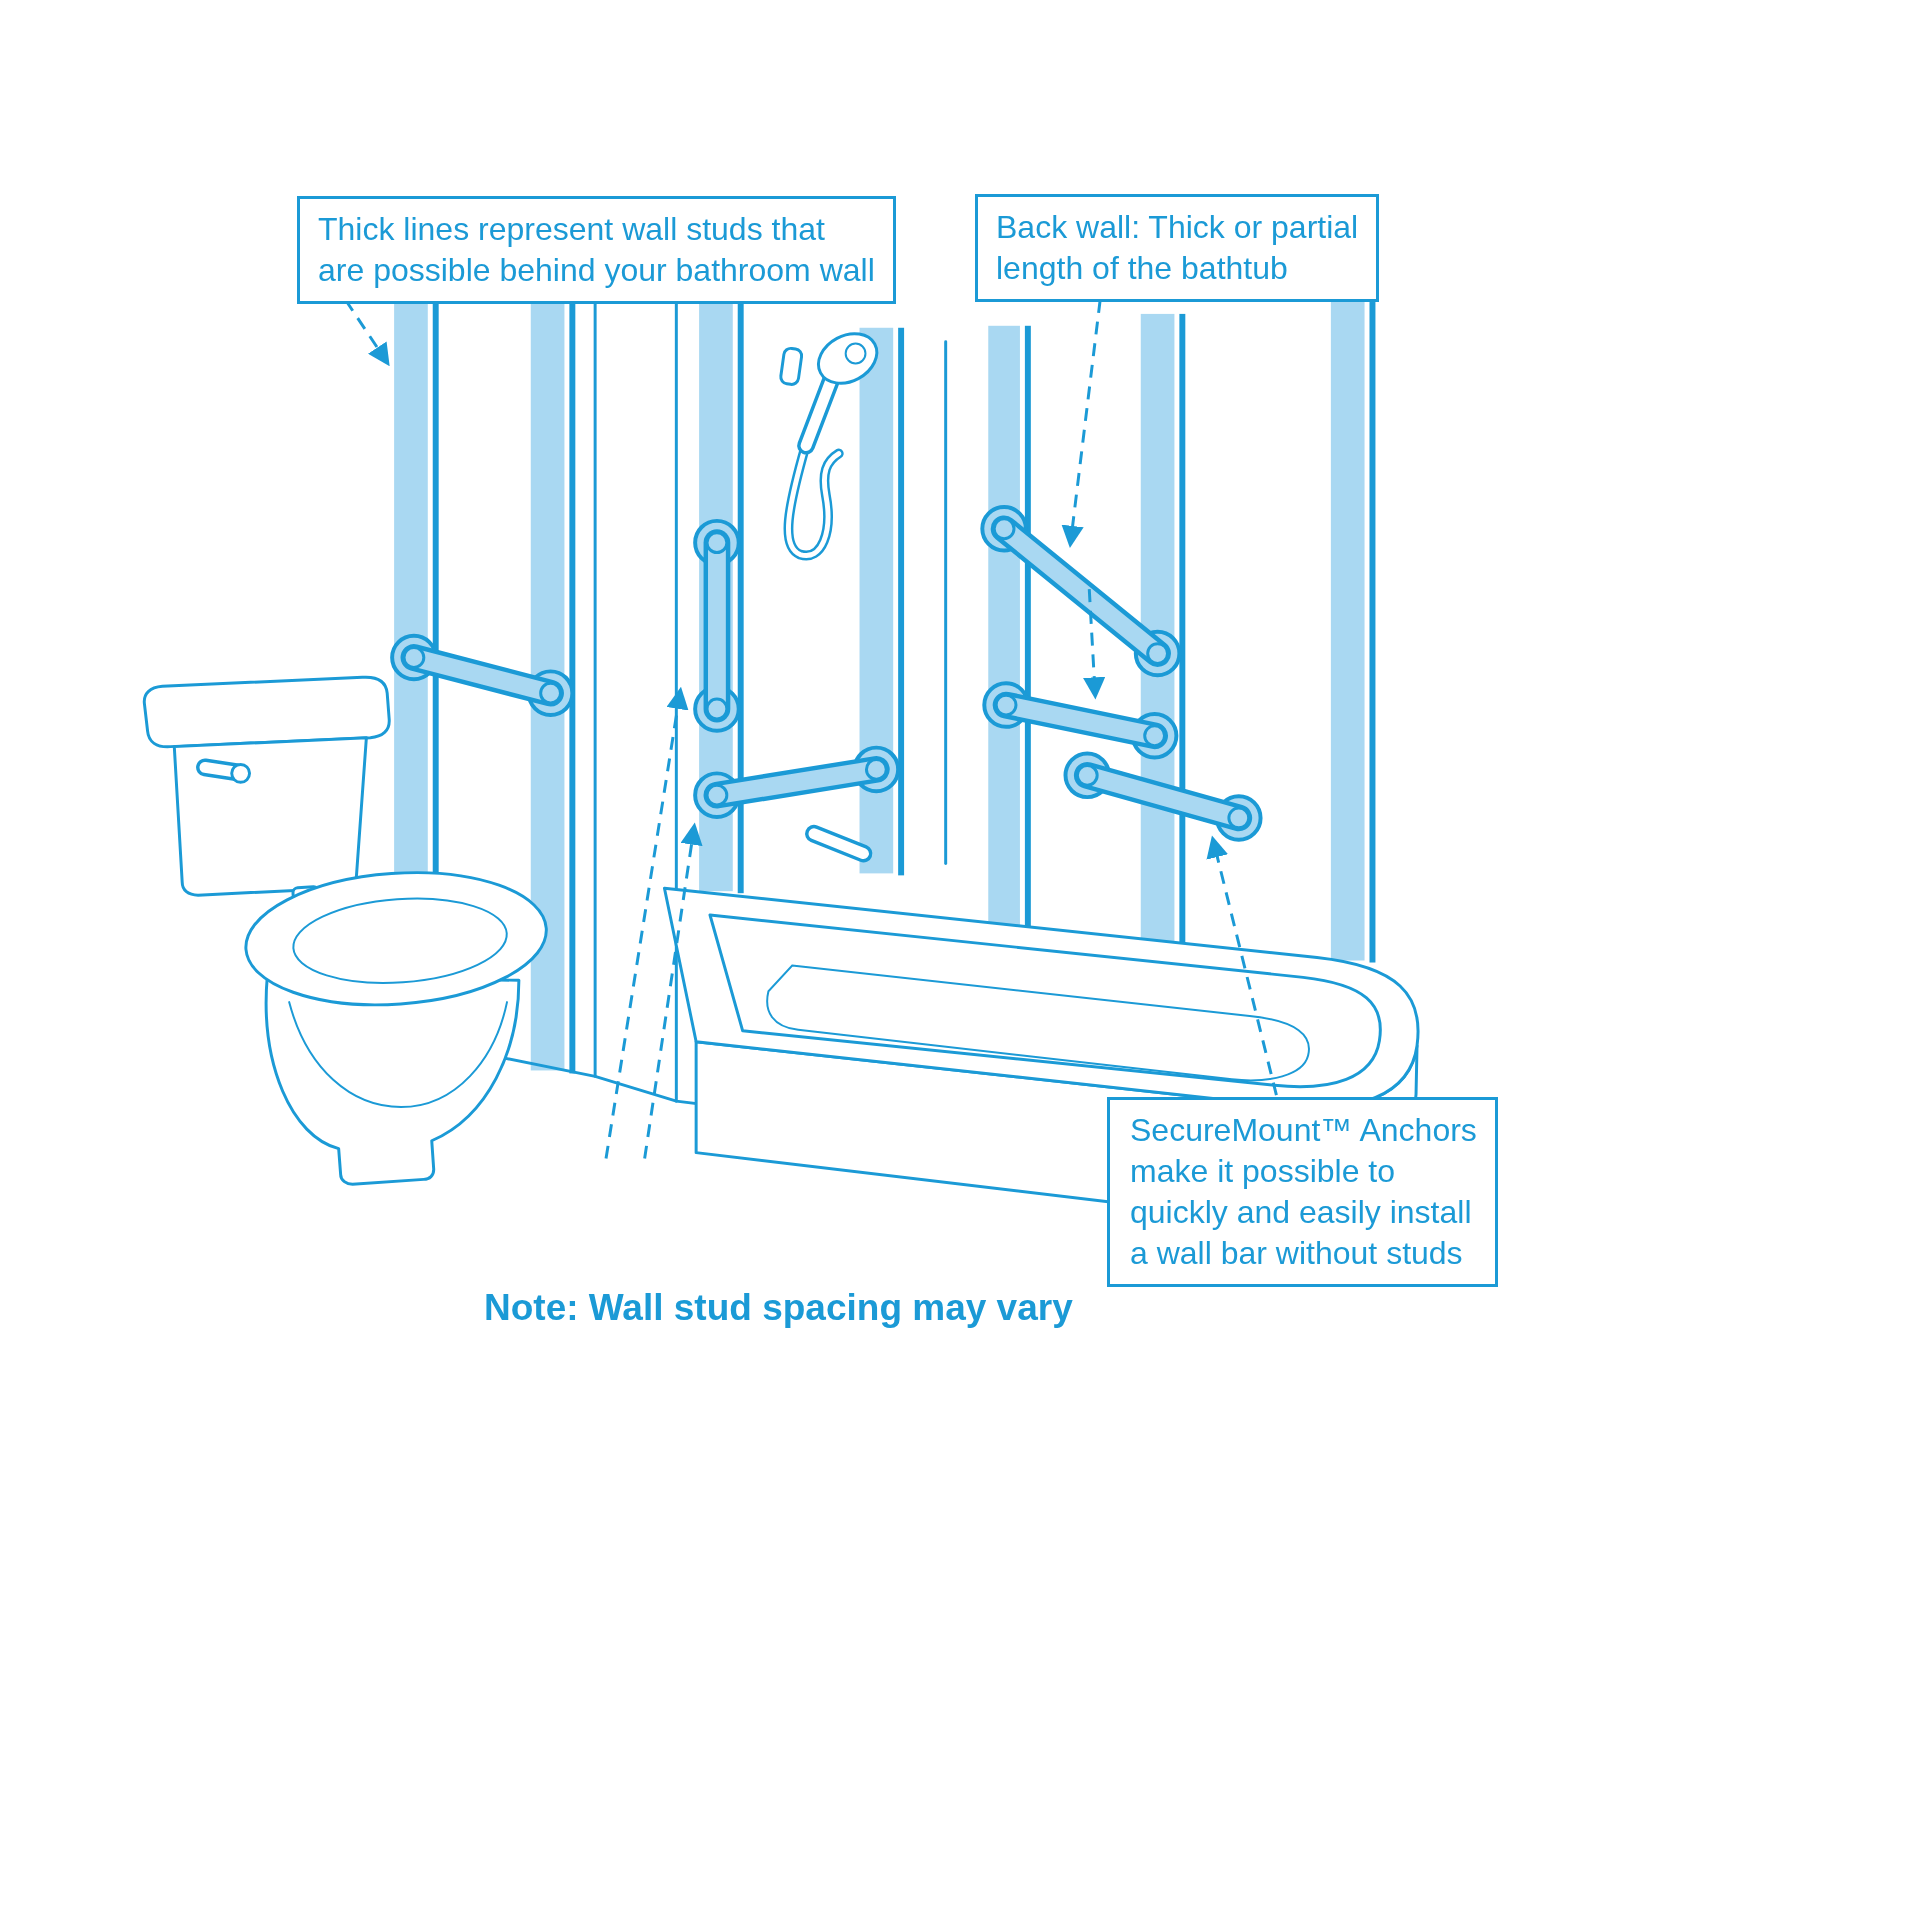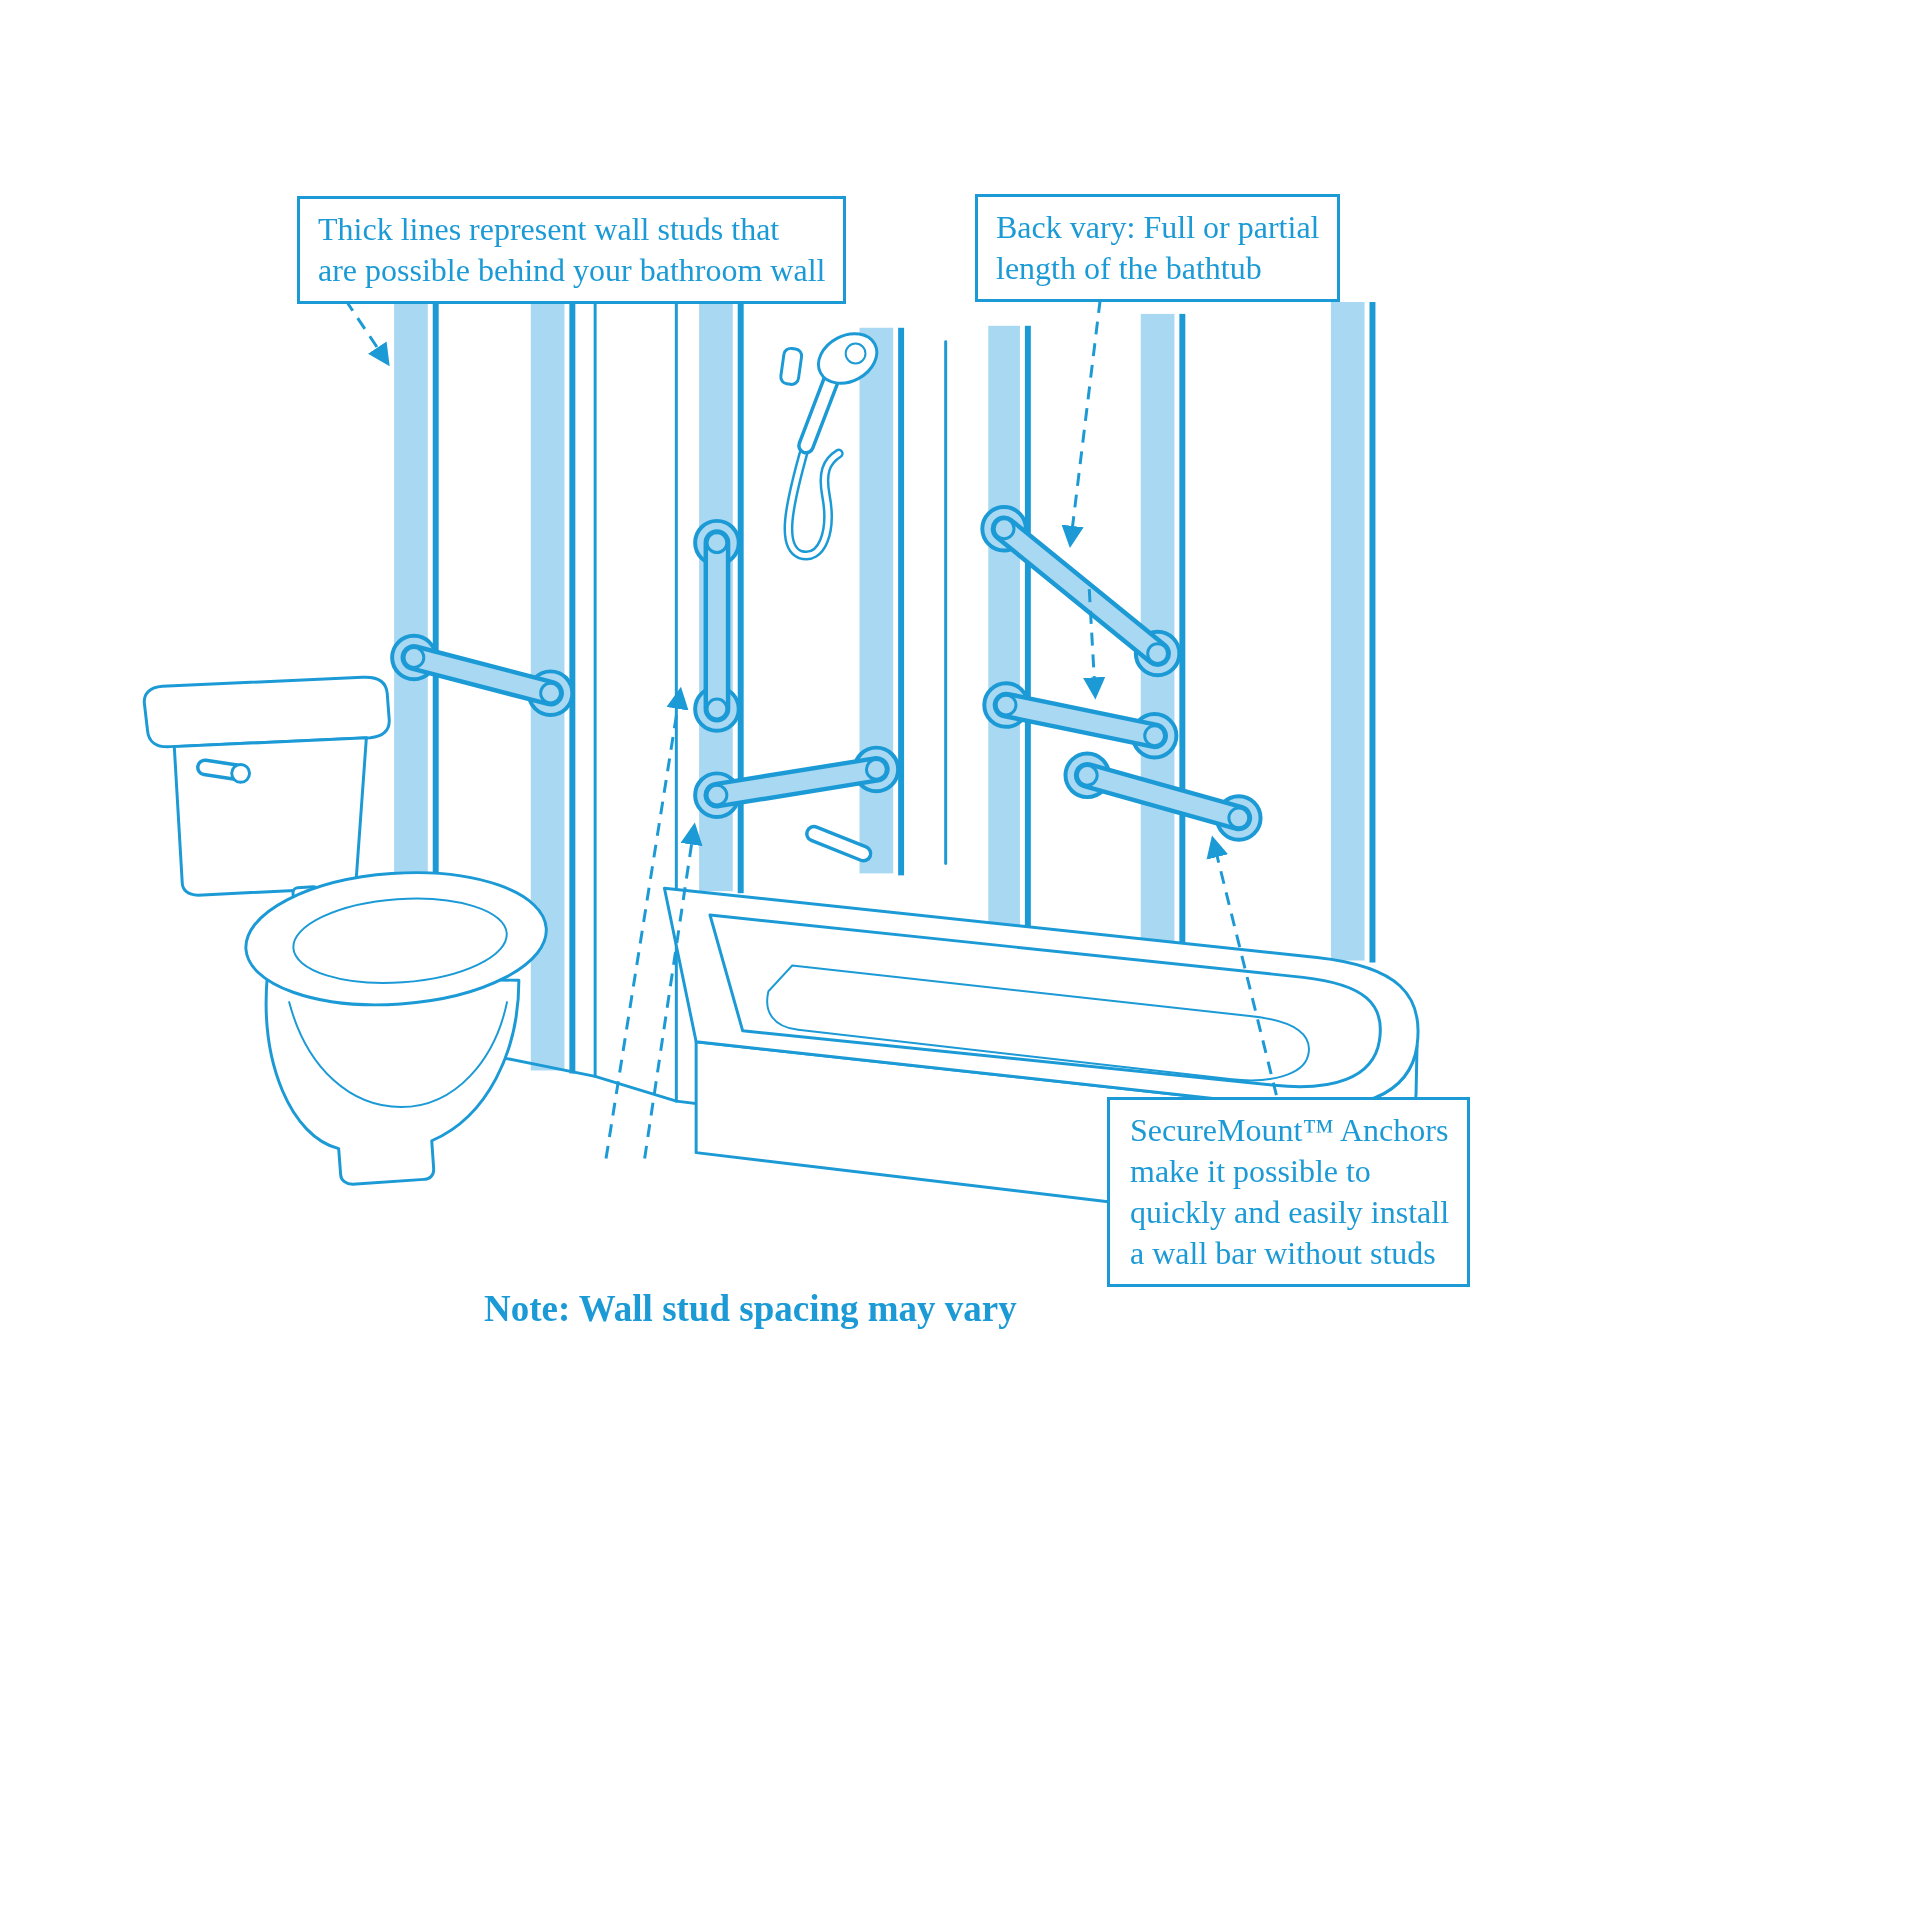--- a/index.html
+++ b/index.html
@@ -5,21 +5,21 @@
   :root{
     --line:#1b9ad6;
     --fill:#a9d8f2;
   }
   *{box-sizing:border-box;}
   html,body{margin:0;padding:0;background:#fff;}
   #canvas{
     position:relative;
     width:1927px;height:1927px;
     background:#fff;
-    font-family:Liberation Serif, serif;
+    font-family:Liberation Sans, sans-serif;
     overflow:hidden;
   }
   svg{position:absolute;left:0;top:0;}
 
   
   .ln{fill:none;stroke:var(--line);stroke-width:3;stroke-linecap:round;stroke-linejoin:round;}
   .thin{fill:none;stroke:var(--line);stroke-width:2;stroke-linecap:round;}
   .white{fill:#fff;stroke:var(--line);stroke-width:3;stroke-linejoin:round;}
   .stud{fill:var(--fill);}
   .edge{fill:var(--line);}
@@ -207,21 +207,21 @@
       <line class="dash" x1="1289" y1="1106" x2="1225" y2="848" marker-end="url(#arr)"></line>
     </g>
   </svg>
 
   <div class="callout" style="left:297px;top:196px;">
     <div>Thick lines represent wall studs that</div>
     <div>are possible behind your bathroom wall</div>
   </div>
 
   <div class="callout" style="left:975px;top:194px;">
-    <div>Back vary: Full or partial</div>
+    <div>Back wall: Thick or partial</div>
     <div>length of the bathtub</div>
   </div>
 
 
   <div class="callout" style="left:1107px;top:1097px;padding-left:20px;">
     <div>SecureMount™ Anchors</div>
     <div>make it possible to</div>
     <div>quickly and easily install</div>
     <div>a wall bar without studs</div>
   </div>

